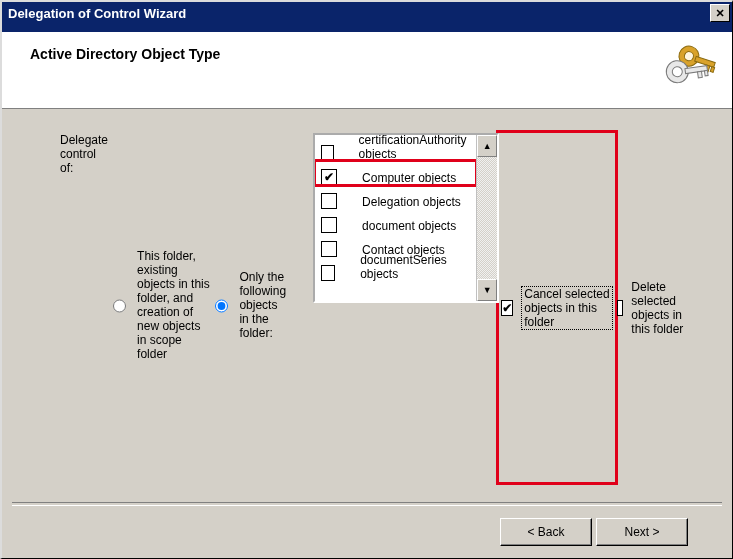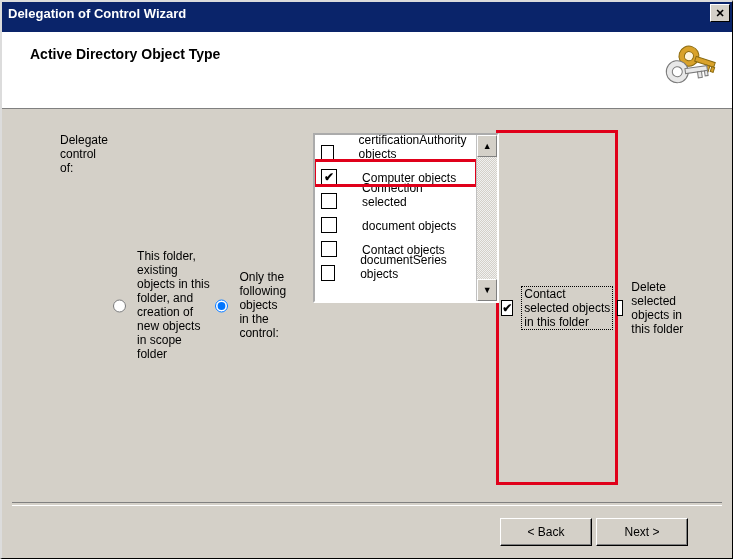--- a/index.html
+++ b/index.html
@@ -239,37 +239,37 @@
   <div class="body">
     <div class="prompt">Delegate control of:</div>
 
     <div class="radio-row">
       <input type="radio" name="scope" class="radio-input" style="">
       <label>This folder, existing objects in this folder, and creation of new objects in scope folder</label>
     </div>
 
     <div class="radio-row">
       <input type="radio" name="scope" class="radio-input" checked="" style="">
-      <label>Only the following objects in the control:</label>
+      <label>Only the following objects in the folder:</label>
     </div>
 
     <div class="listbox-wrap">
       <div class="listbox">
         <div class="list-items" id="list-items">
             <div class="list-item">
               <span class="chk"></span>
               <span class="lbl">certificationAuthority objects</span>
             </div>
             <div class="list-item highlight-row">
               <span class="chk">✔</span>
               <span class="lbl">Computer objects</span>
             </div>
             <div class="list-item">
               <span class="chk"></span>
-              <span class="lbl">Connection selected</span>
+              <span class="lbl">Delegation objects</span>
             </div>
             <div class="list-item">
               <span class="chk"></span>
               <span class="lbl">document objects</span>
             </div>
             <div class="list-item">
               <span class="chk"></span>
               <span class="lbl">Contact objects</span>
             </div>
             <div class="list-item">
@@ -286,21 +286,21 @@
               <span>▼</span>
             </div>
         </div>
       </div>
     </div>
 
     <div class="opt-row highlight-opt">
       <span class="chk">
           <span>✔</span>
         </span>
-      <span class="dashed-border">Contact selected objects in this folder</span>
+      <span class="dashed-border">Cancel selected objects in this folder</span>
     </div>
     <div class="opt-row">
       <span class="chk"></span>
       <span>Delete selected objects in this folder</span>
     </div>
 
   </div>
 
   <div class="footer-divider"></div>
 

